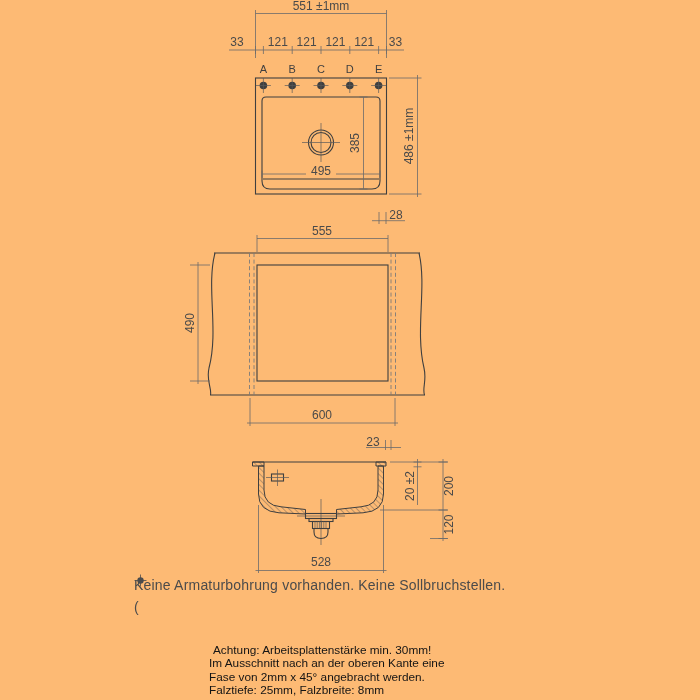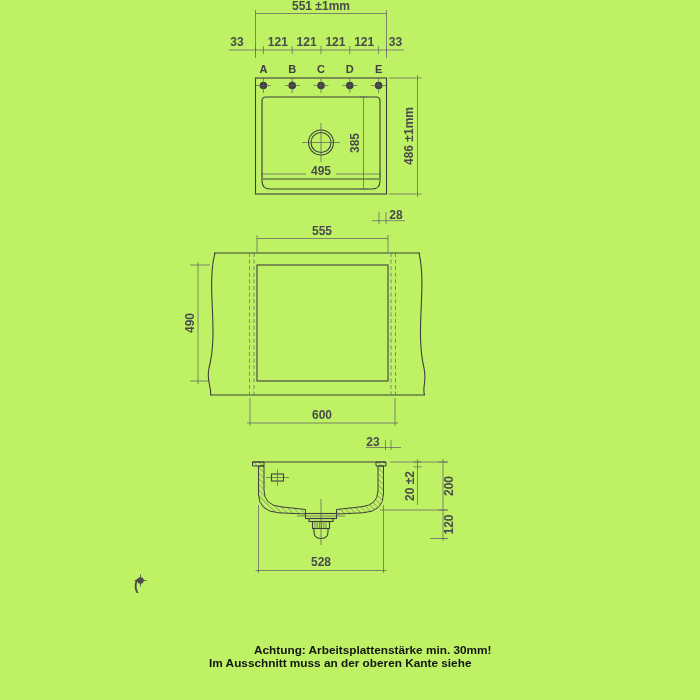--- a/index.html
+++ b/index.html
@@ -1,32 +1,32 @@
 <!DOCTYPE html>
 <html><head>
 <meta charset="utf-8">
 <style>
   html,body{margin:0;padding:0;background:#ffffff;}
-  .canvas{position:relative;width:700px;height:700px;background:#bef264;overflow:hidden;
-          font-family:"Liberation Sans",sans-serif;font-weight:bold;}
+  .canvas{position:relative;width:700px;height:700px;background:#fdba74;overflow:hidden;
+          font-family:"Liberation Sans",sans-serif;}
   svg{position:absolute;left:0;top:0;}
   svg text{font-family:"Liberation Sans",sans-serif;fill:#4a4a4a;}
   .d{font-size:12px;}
   .l{font-size:11px;fill:#3f3f3f;}
   .obj{stroke:#3f3f3f;stroke-width:1.1;fill:none;}
   .thin{stroke:#6b6b6b;stroke-width:0.8;fill:none;}
   .dash{stroke:#7a7a7a;stroke-width:0.9;fill:none;stroke-dasharray:4,2.6;}
   .cl{stroke:#5a5a5a;stroke-width:0.7;fill:none;}
   .shell{fill:url(#hatch);stroke:#3f3f3f;stroke-width:1;}
   .notes{position:absolute;left:134px;top:574px;color:#4b4b4b;font-size:14px;
          line-height:22px;letter-spacing:0.2px;white-space:nowrap;}
   .notes .nline{display:flex;align-items:center;gap:4px;}
   .warning{position:absolute;left:209px;top:644px;color:#141414;font-size:11.8px;
            line-height:13.4px;white-space:nowrap;}
-  .warning .wline1{padding-left:4px;margin-left:41px;}
+  .warning .wline1{padding-left:4px;}
 </style>
 </head>
 <body>
 
 <div class="canvas">
 <svg width="700" height="620" viewBox="0 0 700 620">
   <defs>
     <pattern id="hatch" width="4" height="4" patternUnits="userSpaceOnUse" patternTransform="rotate(-45)">
       <line x1="0" y1="0" x2="0" y2="4" stroke="#555" stroke-width="0.8"></line>
     </pattern>
@@ -236,27 +236,30 @@
     <g>
       <line class="thin" x1="258.5" y1="505" x2="258.5" y2="573"></line>
       <line class="thin" x1="383.5" y1="505" x2="383.5" y2="573"></line>
       <line class="thin" x1="255.5" y1="570.5" x2="386.5" y2="570.5"></line>
       <text class="d" x="321" y="566" text-anchor="middle">528</text>
     </g>
   </g>
 </svg>
 
 <div class="notes">
+  <div>Keine Armaturbohrung vorhanden. Keine Sollbruchstellen.</div>
   <div class="nline">
     <span>(</span>
     <svg width="13" height="13" viewBox="0 0 13 13">
       <circle cx="6.5" cy="6.5" r="3.2" fill="#4b4b4b"></circle>
       <line x1="0.5" y1="6.5" x2="12.5" y2="6.5" stroke="#4b4b4b" stroke-width="0.8"></line>
       <line x1="6.5" y1="0.5" x2="6.5" y2="12.5" stroke="#4b4b4b" stroke-width="0.8"></line>
     </svg>
   </div>
 </div>
 
 <div class="warning">
   <div class="wline1">Achtung: Arbeitsplattenstärke min. 30mm!</div>
-  <div>Im Ausschnitt muss an der oberen Kante siehe</div>
+  <div>Im Ausschnitt nach an der oberen Kante eine</div>
+  <div>Fase von 2mm x 45° angebracht werden.</div>
+  <div>Falztiefe: 25mm, Falzbreite: 8mm</div>
 </div>
 </div>
 
 </body></html>

